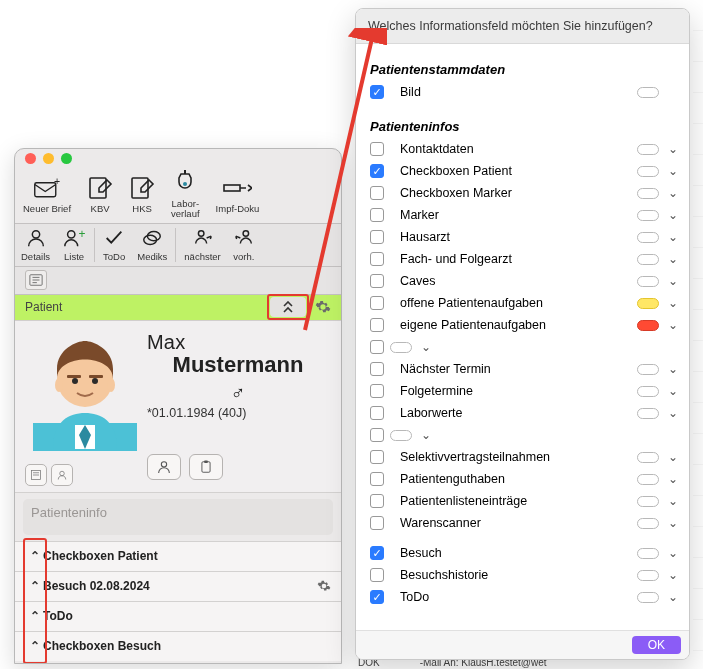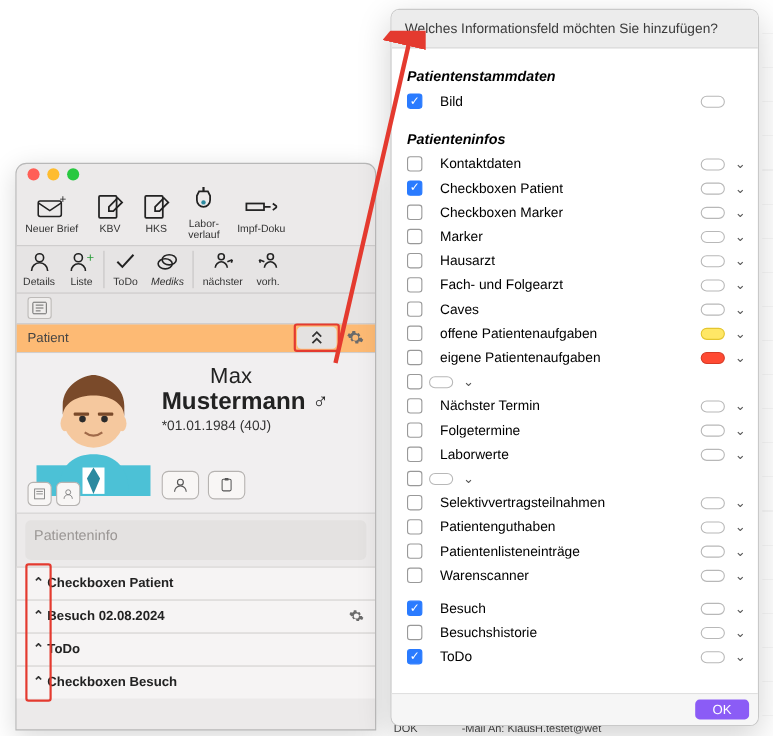--- a/index.html
+++ b/index.html
@@ -44,32 +44,32 @@
   .tb-ico { height:28px; display:flex; align-items:center; justify-content:center; color:#2b2b2b; }
   .tb-sep { width:1px; background:#c6c3c3; margin:4px 2px; }
   .toolbar.secondary .tb-item { padding:2px 6px 4px; }
   .toolbar.secondary .tb-ico { height:24px; }
 
   .tabs-row { height:28px; background:#e6e4e4; border-bottom:1px solid #c4c1c1; padding:0 10px; display:flex; align-items:center;}
   .tab-chip { width:22px; height:20px; border:1px solid #bdbab8; border-radius:3px; background:#efedec; display:flex; align-items:center; justify-content:center; }
 
   .section-head {
     height:26px; display:flex; align-items:center; justify-content:space-between;
-    padding:0 10px; background:#fdba74; font-size:12px; color:#444;
+    padding:0 10px; background:#bef264; font-size:12px; color:#444;
     border-bottom:1px solid #d1cecd;
   }
   .sect-controls { display:flex; align-items:center; gap:6px; }
   .collapse-btn { width:36px; height:20px; border-radius:4px; background:#e4e2e1; display:flex; align-items:center; justify-content:center; color:#333; }
   .red-box { border:2px solid #e43a2f; border-radius:3px; padding:1px; }
 
   .patient-card { background:#f1eff0; padding:10px 12px 6px; border-bottom:1px solid #d3d1d0; position:relative; }
   .face-wrap { position:absolute; left:18px; top:10px; }
   .name-block { padding-left:120px; }
-  .name-block .first { font-size:20px; font-weight:400; color:#222; letter-spacing:.2px;margin-left:44px; }
-  .name-block .last { font-size:22px; font-weight:700; color:#222; line-height:1; display:flex; align-items:center; gap:6px;}
+  .name-block .first { font-size:20px; font-weight:400; color:#222; letter-spacing:.2px; }
+  .name-block .last { font-size:22px; font-weight:700; color:#222; line-height:1; display:flex; align-items:center; gap:6px;flex-direction:column;}
   .name-block .meta { font-size:12.5px; color:#333; margin-top:4px; }
   .small-chip-row { margin-top:34px; padding-left:120px; display:flex; gap:8px; margin-bottom:6px; }
   .small-chip { width:34px; height:26px; border:1px solid #b6b3b1; border-radius:6px; background:#f8f6f5; display:flex; align-items:center; justify-content:center; }
   .alt-small-chip { width:22px; height:22px; border:1px solid #b6b3b1; border-radius:5px; background:#f8f6f5; display:flex; align-items:center; justify-content:center; }
 
   .info-box { margin:6px 8px; height:36px; border-radius:5px; background:#e4e2e1; padding:6px 8px; font-size:13px; color:#9a9694; }
 
   
   .acc-area { position:relative; }
   .red-vert { position:absolute; left:8px; top:-3px; width:24px; height:126px; border:2px solid #e43a2f; border-radius:3px; }
@@ -321,21 +321,21 @@
         </div>
         <div style="white-space: pre-line; text-align: center; line-height: 1.05;">ToDo</div>
       </div>
       <div class="tb-item">
         <div class="tb-ico">
           <svg width="22" height="22" viewBox="0 0 24 24">
             <ellipse cx="10" cy="14" rx="7" ry="5" fill="none" stroke="#222" stroke-width="1.6"></ellipse>
             <ellipse cx="14" cy="10" rx="7" ry="5" fill="none" stroke="#222" stroke-width="1.6"></ellipse>
           </svg>
         </div>
-        <div style="white-space: pre-line; text-align: center; line-height: 1.05; font-style: italic;">Mediks</div>
+        <div style="white-space: pre-line; text-align: center; line-height: 1.05;">Mediks</div>
       </div>
       <div class="tb-sep"></div>
       <div class="tb-item">
         <div class="tb-ico">
           <svg width="22" height="22" viewBox="0 0 24 24">
             <circle cx="10" cy="7" r="3" fill="none" stroke="#222" stroke-width="1.6"></circle>
             <path d="M4 18c0-3 3-6 6-6s6 3 6 6" fill="none" stroke="#222" stroke-width="1.6"></path>
             <path d="M16 12l5-2M21 10l-1 3" fill="none" stroke="#222" stroke-width="1.6"></path>
           </svg>
         </div>

